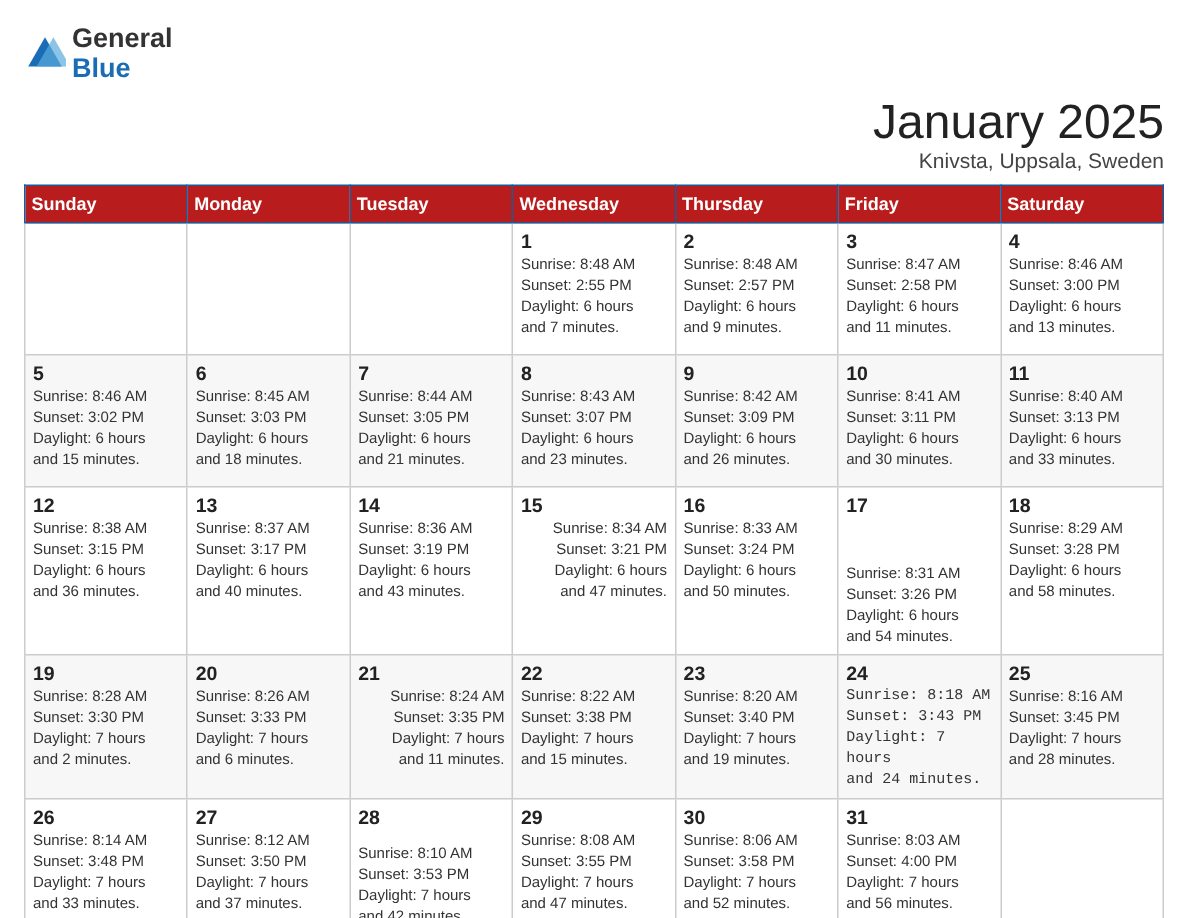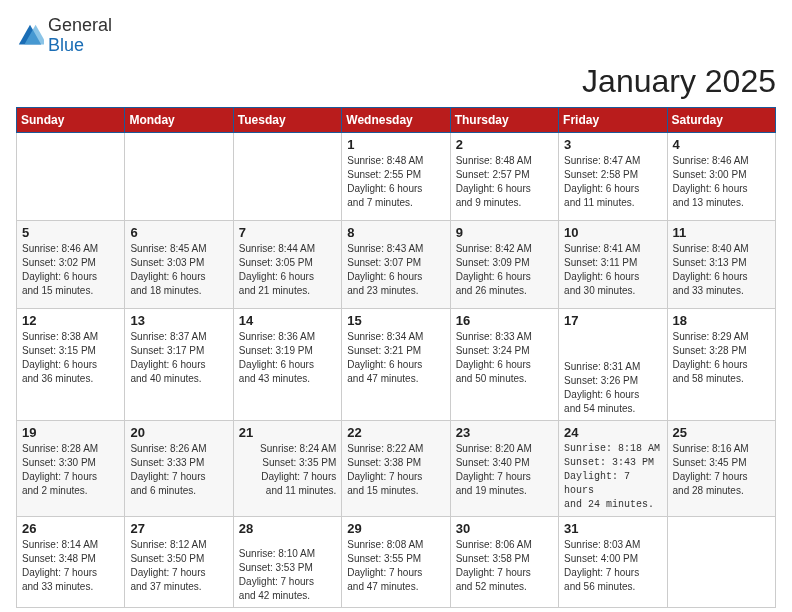--- a/index.html
+++ b/index.html
@@ -23,21 +23,21 @@
       align-items: flex-start;
       margin-bottom: 8px;
     }
     .logo {
       display: flex;
       align-items: center;
       gap: 4px;
     }
     .logo-text {
       font-size: 18px;
-      font-weight: normal;
+      font-weight: bold;
       line-height: 1.1;
     }
     .logo-general { color: #333; }
     .logo-blue { color: #1a6db5; }
     .logo-icon {
       width: 28px;
       height: 28px;
     }
     .title-block {
       text-align: right;
@@ -107,20 +107,21 @@
         <polygon points="20,4 36,32 4,32" fill="#1a6db5"></polygon>
         <polygon points="28,4 44,32 12,32" fill="#5aabdd" opacity="0.7"></polygon>
       </svg>
       <div class="logo-text">
         <span class="logo-general">General</span><br>
         <span class="logo-blue">Blue</span>
       </div>
     </div>
     <div class="title-block">
       <div class="month-title">January 2025</div>
+      <div class="subtitle">Knivsta, Uppsala, Sweden</div>
     </div>
   </div>
 
   <table class="calendar">
     <thead>
       <tr>
         <th>Sunday</th>
         <th>Monday</th>
         <th>Tuesday</th>
         <th>Wednesday</th>
@@ -231,21 +232,21 @@
           </td>
           <td>
             <span class="day-number">14</span>
             <div class="day-info" style="white-space: pre-line;">Sunrise: 8:36 AM
 Sunset: 3:19 PM
 Daylight: 6 hours
 and 43 minutes.</div>
           </td>
           <td>
             <span class="day-number">15</span>
-            <div class="day-info" style="white-space: pre-line;">Sunrise: 8:34 AM
+            <div class="day-info" style="white-space: pre-line; text-align: right;">Sunrise: 8:34 AM
 Sunset: 3:21 PM
 Daylight: 6 hours
 and 47 minutes.</div>
           </td>
           <td>
             <span class="day-number">16</span>
             <div class="day-info" style="white-space: pre-line;">Sunrise: 8:33 AM
 Sunset: 3:24 PM
 Daylight: 6 hours
 and 50 minutes.</div>

